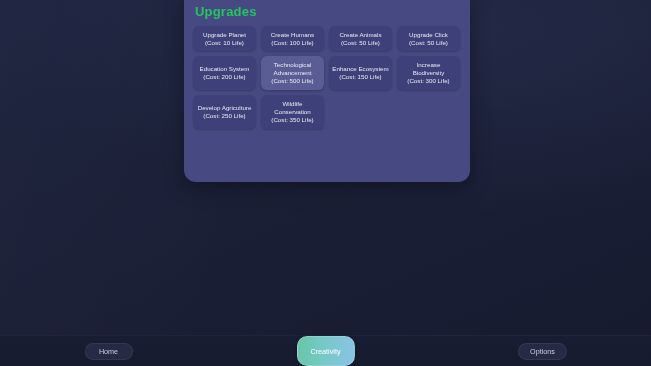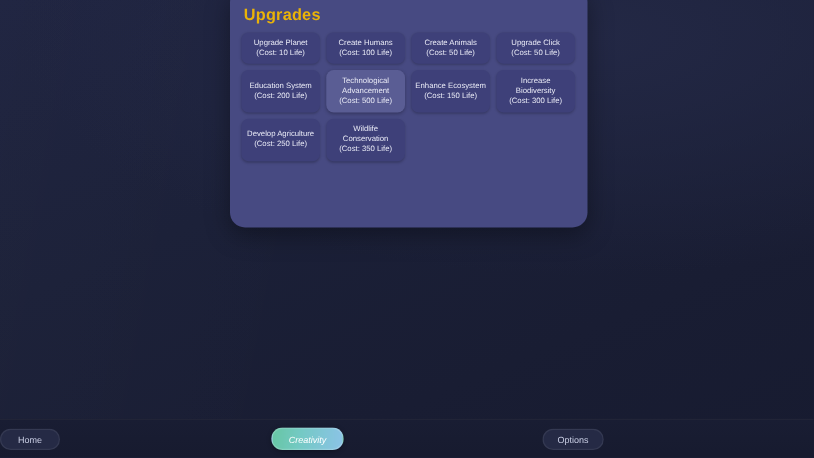--- a/index.html
+++ b/index.html
@@ -47,21 +47,21 @@
     box-sizing: border-box;
     padding: 0 10px;
     z-index: 5;
   }
   .panel-title {
     position: absolute;
     left: 11px;
     top: 14px;
     font-size: 13px;
     font-weight: bold;
-    color: #eab308;
+    color: #22c55e;
     letter-spacing: 0.2px;
   }
   .upgrade-grid {
     position: absolute;
     left: 9px;
     top: 36px;
     width: 268px;
     display: flex;
     flex-wrap: wrap;
     gap: 5px 5px;
@@ -106,21 +106,21 @@
     background: linear-gradient(180deg, #191d33 0%, #171b2f 100%);
     border-top: 1px solid rgba(255,255,255,0.045);
     display: flex;
     align-items: center;
     z-index: 8;
   }
   .nav-slot {
     flex: 1 1 0;
     display: flex;
     align-items: center;
-    justify-content: flex-start;
+    justify-content: center;
   }
   .nav-btn {
     min-width: 48px;
     height: 17px;
     padding: 0 11px;
     border-radius: 9px;
     background: #252a45;
     border: 1px solid rgba(255,255,255,0.07);
     color: #c9cee4;
     font-size: 7.2px;
@@ -130,25 +130,24 @@
     justify-content: center;
     cursor: pointer;
     box-sizing: border-box;
     white-space: nowrap;
   }
   .nav-btn.active {
     background: linear-gradient(95deg, #67c6a4 0%, #74c9c4 40%, #8bc3e6 100%);
     border: 1px solid rgba(255,255,255,0.18);
     color: #ffffff;
     min-width: 58px;
-    height: 18px;
+    height: 30px;
     border-radius: 10px;
     font-weight: normal;
     box-shadow: 0 1px 4px rgba(0,0,0,0.3);
-    font-style: italic;
   }
 </style>
 </head>
 <body>
 
 <div id="app">
 
   <div class="upgrades-panel">
     <div class="panel-title">Upgrades</div>
     <div class="upgrade-grid">

